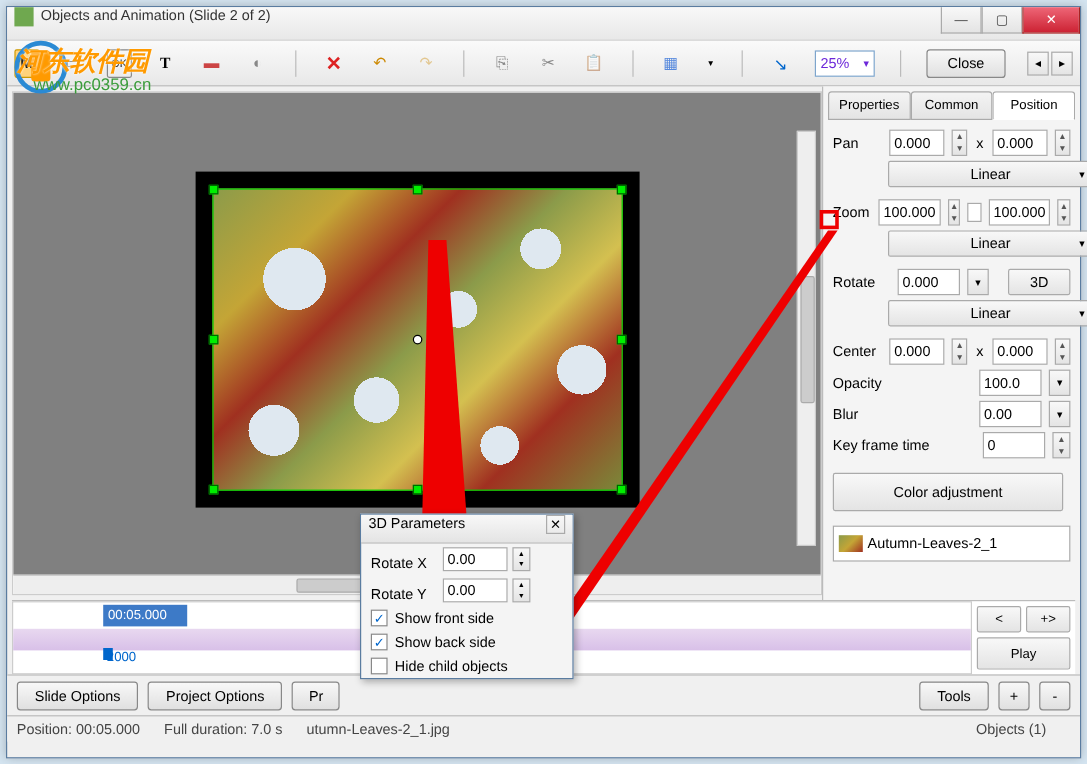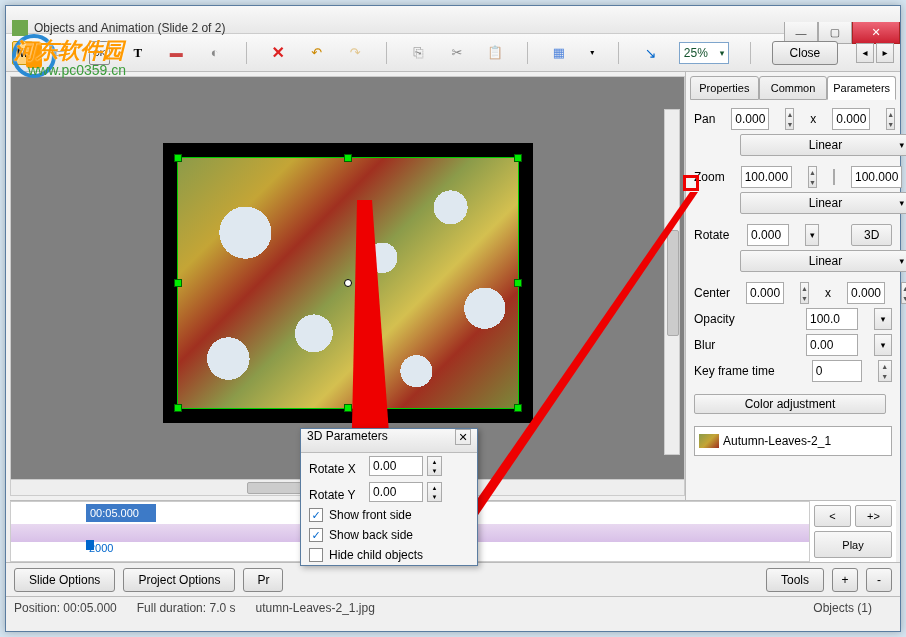--- a/index.html
+++ b/index.html
@@ -1,31 +1,31 @@
 <!DOCTYPE html>
 <html><head>
 <meta charset="utf-8">
 <style>
 *{box-sizing:border-box;margin:0;padding:0;font-family:"Segoe UI",Tahoma,sans-serif;font-size:12px}
 body{background:#d4e4f0;width:906px;height:637px;overflow:hidden;position:relative}
 .window{position:absolute;left:5px;top:5px;width:896px;height:627px;background:#f0f0f0;border:1px solid #5a7ca0;box-shadow:0 0 8px rgba(0,0,0,.25)}
-.titlebar{height:28px;background:linear-gradient(#f8f8f8,#e8e8e8);display:flex;align-items:center;padding:16px 0 0 6px;border-bottom:1px solid #ccc}
+.titlebar{height:28px;background:linear-gradient(#f8f8f8,#e8e8e8);display:flex;align-items:flex-start;padding:0 0 0 6px;border-bottom:1px solid #ccc}
 .titlebar .ico{width:16px;height:16px;background:#6fa84f;margin-right:6px}
 .title{flex:1;color:#333}
 .winbtns{display:flex;height:100%}
 .winbtn{width:34px;height:22px;border:1px solid #aaa;border-top:none;display:flex;align-items:center;justify-content:center;background:linear-gradient(#f8f8f8,#e4e4e4);font-size:11px;color:#444}
 .winbtn.close{width:48px;background:linear-gradient(#e67,#c23);color:#fff;border-color:#a22}
 .toolbar{height:38px;background:linear-gradient(#fafafa,#e8e8e8);border-bottom:1px solid #bbb;display:flex;align-items:center;padding:0 6px;gap:18px}
 .tbtn{width:24px;height:24px;border:1px solid transparent;display:flex;align-items:center;justify-content:center;border-radius:2px;font-size:13px}
 .sep{width:1px;height:22px;background:#bbb;margin:0 3px}
 .redx{color:#d22;font-weight:bold;font-size:16px}
 .undo{color:#c80}
 .bluearr{color:#06c;font-size:14px}
 .grid{color:#58d}
-.zoomsel{height:22px;width:58px;border:1px solid #7ea5cc;background:#fff;display:flex;align-items:center;padding:0 4px;color:#14532d}
+.zoomsel{height:22px;width:58px;border:1px solid #7ea5cc;background:#fff;display:flex;align-items:center;padding:0 4px;color:#6d28d9}
 .zoomsel .dd{margin-left:auto;font-size:9px}
 .closebtn{width:78px;height:24px;border:1px solid #888;background:linear-gradient(#f8f8f8,#e0e0e0);border-radius:3px;display:flex;align-items:center;justify-content:center}
 .navbtns{display:flex;margin-left:auto;gap:2px}
 .navbtn{width:18px;height:20px;border:1px solid #aaa;background:linear-gradient(#f8f8f8,#e4e4e4);display:flex;align-items:center;justify-content:center;font-size:10px}
 .main{display:flex;height:428px}
 .canvasarea{flex:1;position:relative;background:#fff;border:1px solid #ccc;margin:4px 0 4px 4px;overflow:hidden}
 .canvasinner{position:absolute;left:0;top:0;right:0;bottom:16px;background:#808080;display:flex;align-items:center;justify-content:center}
 .slide{width:370px;height:280px;background:#000;position:relative;margin-top:10px}
 .leafimg{position:absolute;left:14px;top:14px;right:14px;bottom:14px;background:linear-gradient(135deg,#8b9b4a 0%,#c4a536 20%,#a03020 35%,#8b9b4a 50%,#d4c050 65%,#a03020 80%,#7a8a3a 100%);overflow:hidden}
 .leafimg::before{content:"";position:absolute;inset:0;background:radial-gradient(circle at 20% 30%,#dfe8f0 0%,#dfe8f0 8%,transparent 8%),radial-gradient(circle at 60% 40%,#dfe8f0 0%,#dfe8f0 6%,transparent 6%),radial-gradient(circle at 80% 20%,#dfe8f0 0%,#dfe8f0 5%,transparent 5%),radial-gradient(circle at 40% 70%,#dfe8f0 0%,#dfe8f0 7%,transparent 7%),radial-gradient(circle at 15% 80%,#dfe8f0 0%,#dfe8f0 6%,transparent 6%),radial-gradient(circle at 70% 85%,#dfe8f0 0%,#dfe8f0 5%,transparent 5%),radial-gradient(circle at 90% 60%,#dfe8f0 0%,#dfe8f0 6%,transparent 6%)}
@@ -36,30 +36,30 @@
 .h-l{left:-4px;top:50%;margin-top:-4px}.h-r{right:-4px;top:50%;margin-top:-4px}
 .h-c{left:50%;top:50%;margin:-4px 0 0 -4px;border-radius:50%;background:#fff;border:1px solid #000}
 .canvascroll{position:absolute;left:0;right:0;bottom:0;height:16px;background:#eee;border-top:1px solid #ccc}
 .canvascroll::after{content:"";position:absolute;left:35%;top:2px;width:30%;height:10px;background:#ccc;border:1px solid #aaa;border-radius:2px}
 .vscroll{position:absolute;right:4px;top:32px;width:16px;bottom:40px;background:#eee;border:1px solid #ccc}
 .vscroll::after{content:"";position:absolute;top:35%;left:2px;height:30%;width:10px;background:#ccc;border:1px solid #aaa;border-radius:2px}
 .rightpanel{width:215px;background:#f4f4f4;border-left:1px solid #bbb;padding:4px}
 .tabs{display:flex;height:24px;margin-bottom:8px}
 .tab{flex:1;border:1px solid #aaa;background:linear-gradient(#f4f4f4,#e4e4e4);display:flex;align-items:center;justify-content:center;font-size:11px;border-radius:3px 3px 0 0}
 .tab.active{background:#fff;border-bottom-color:#fff}
-.proprow{display:flex;align-items:center;margin:4px 0;gap:16px;padding:0 4px}
+.proprow{display:flex;align-items:center;margin:4px 0;gap:6px;padding:0 4px}
 .proplabel{width:48px;text-align:left}
 .xlabel{width:10px;text-align:center}
 .numinput{width:52px;height:22px;border:1px solid #aaa;background:#fff;display:flex;align-items:center;padding:0 3px}
 .spinner{width:15px;height:22px;border:1px solid #aaa;background:linear-gradient(#f8f8f8,#e4e4e4);display:flex;flex-direction:column}
 .spinner div{flex:1;display:flex;align-items:center;justify-content:center;font-size:7px;color:#555}
 .linearbtn{width:171px;height:22px;border:1px solid #aaa;background:linear-gradient(#f8f8f8,#e4e4e4);border-radius:2px;display:flex;align-items:center;justify-content:center;margin:4px 0 10px 50px;position:relative}
 .linearbtn::after{content:"▾";position:absolute;right:6px;font-size:9px}
 .btn3d{width:52px;height:22px;border:1px solid #aaa;background:linear-gradient(#f8f8f8,#e4e4e4);border-radius:2px;display:flex;align-items:center;justify-content:center}
-.coloradjbtn{width:192px;height:20px;border:1px solid #aaa;background:linear-gradient(#f8f8f8,#e4e4e4);border-radius:2px;display:flex;align-items:center;justify-content:center;margin:12px 4px}
+.coloradjbtn{width:192px;height:32px;border:1px solid #aaa;background:linear-gradient(#f8f8f8,#e4e4e4);border-radius:2px;display:flex;align-items:center;justify-content:center;margin:12px 4px}
 .ddsmall{width:18px;height:22px;border:1px solid #aaa;background:linear-gradient(#f8f8f8,#e4e4e4);display:flex;align-items:center;justify-content:center;font-size:9px}
 .linkbox{width:16px;height:16px;border:1px solid #aaa;background:#fff}
 .objlist{height:30px;border:1px solid #aaa;background:#fff;margin:4px;padding:4px;display:flex;align-items:center;gap:4px}
 .objlist .thumb{width:20px;height:14px;background:linear-gradient(135deg,#8b9b4a,#c4a536,#a03020)}
 .timeline{height:62px;border-top:1px solid #bbb;background:#fff;display:flex;margin:0 4px}
 .tlmain{flex:1;position:relative;border:1px solid #ccc}
 .kfmarker{position:absolute;left:75px;top:2px;width:70px;height:18px;background:#3d7ac7;color:#fff;display:flex;align-items:center;padding:0 4px;font-size:11px}
 .slidedur{position:absolute;left:0;top:22px;right:0;height:18px;background:linear-gradient(#e8d8f0,#d8c0e8)}
 .durlabel{position:absolute;left:78px;top:40px;color:#06c;font-size:11px}
 .durmarker{position:absolute;left:75px;top:38px;width:8px;height:10px;background:#06c}
@@ -159,21 +159,21 @@
         </div>
       </div>
       <div class="canvascroll"></div>
       <div class="vscroll"></div>
     </div>
 
     <div class="rightpanel">
       <div class="tabs">
         <div class="tab">Properties</div>
         <div class="tab">Common</div>
-        <div class="tab active">Parameters</div>
+        <div class="tab active">Position</div>
       </div>
 
       <div class="proprow">
         <div class="proplabel">Pan</div>
         <div class="numinput">0.000</div>
         <div class="spinner">
             <div>▲</div>
             <div>▼</div>
           </div>
         <div class="xlabel">x</div>

